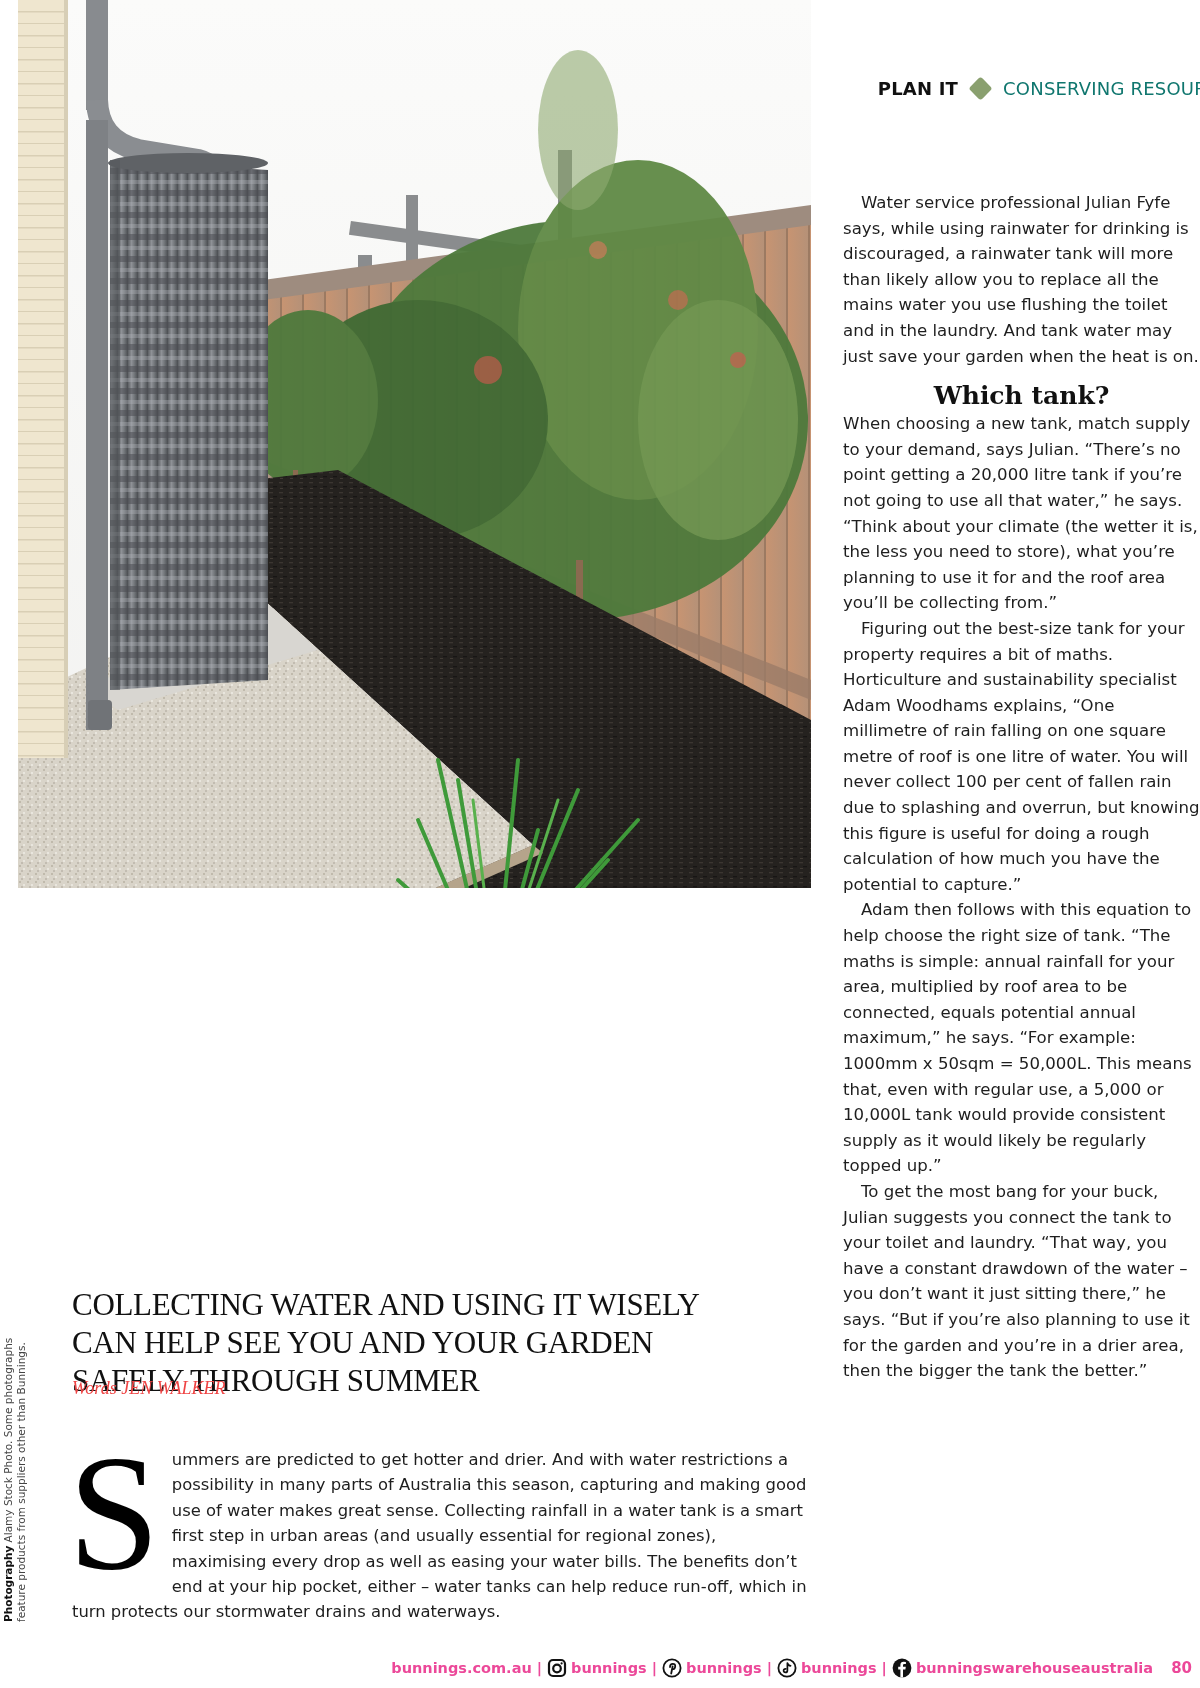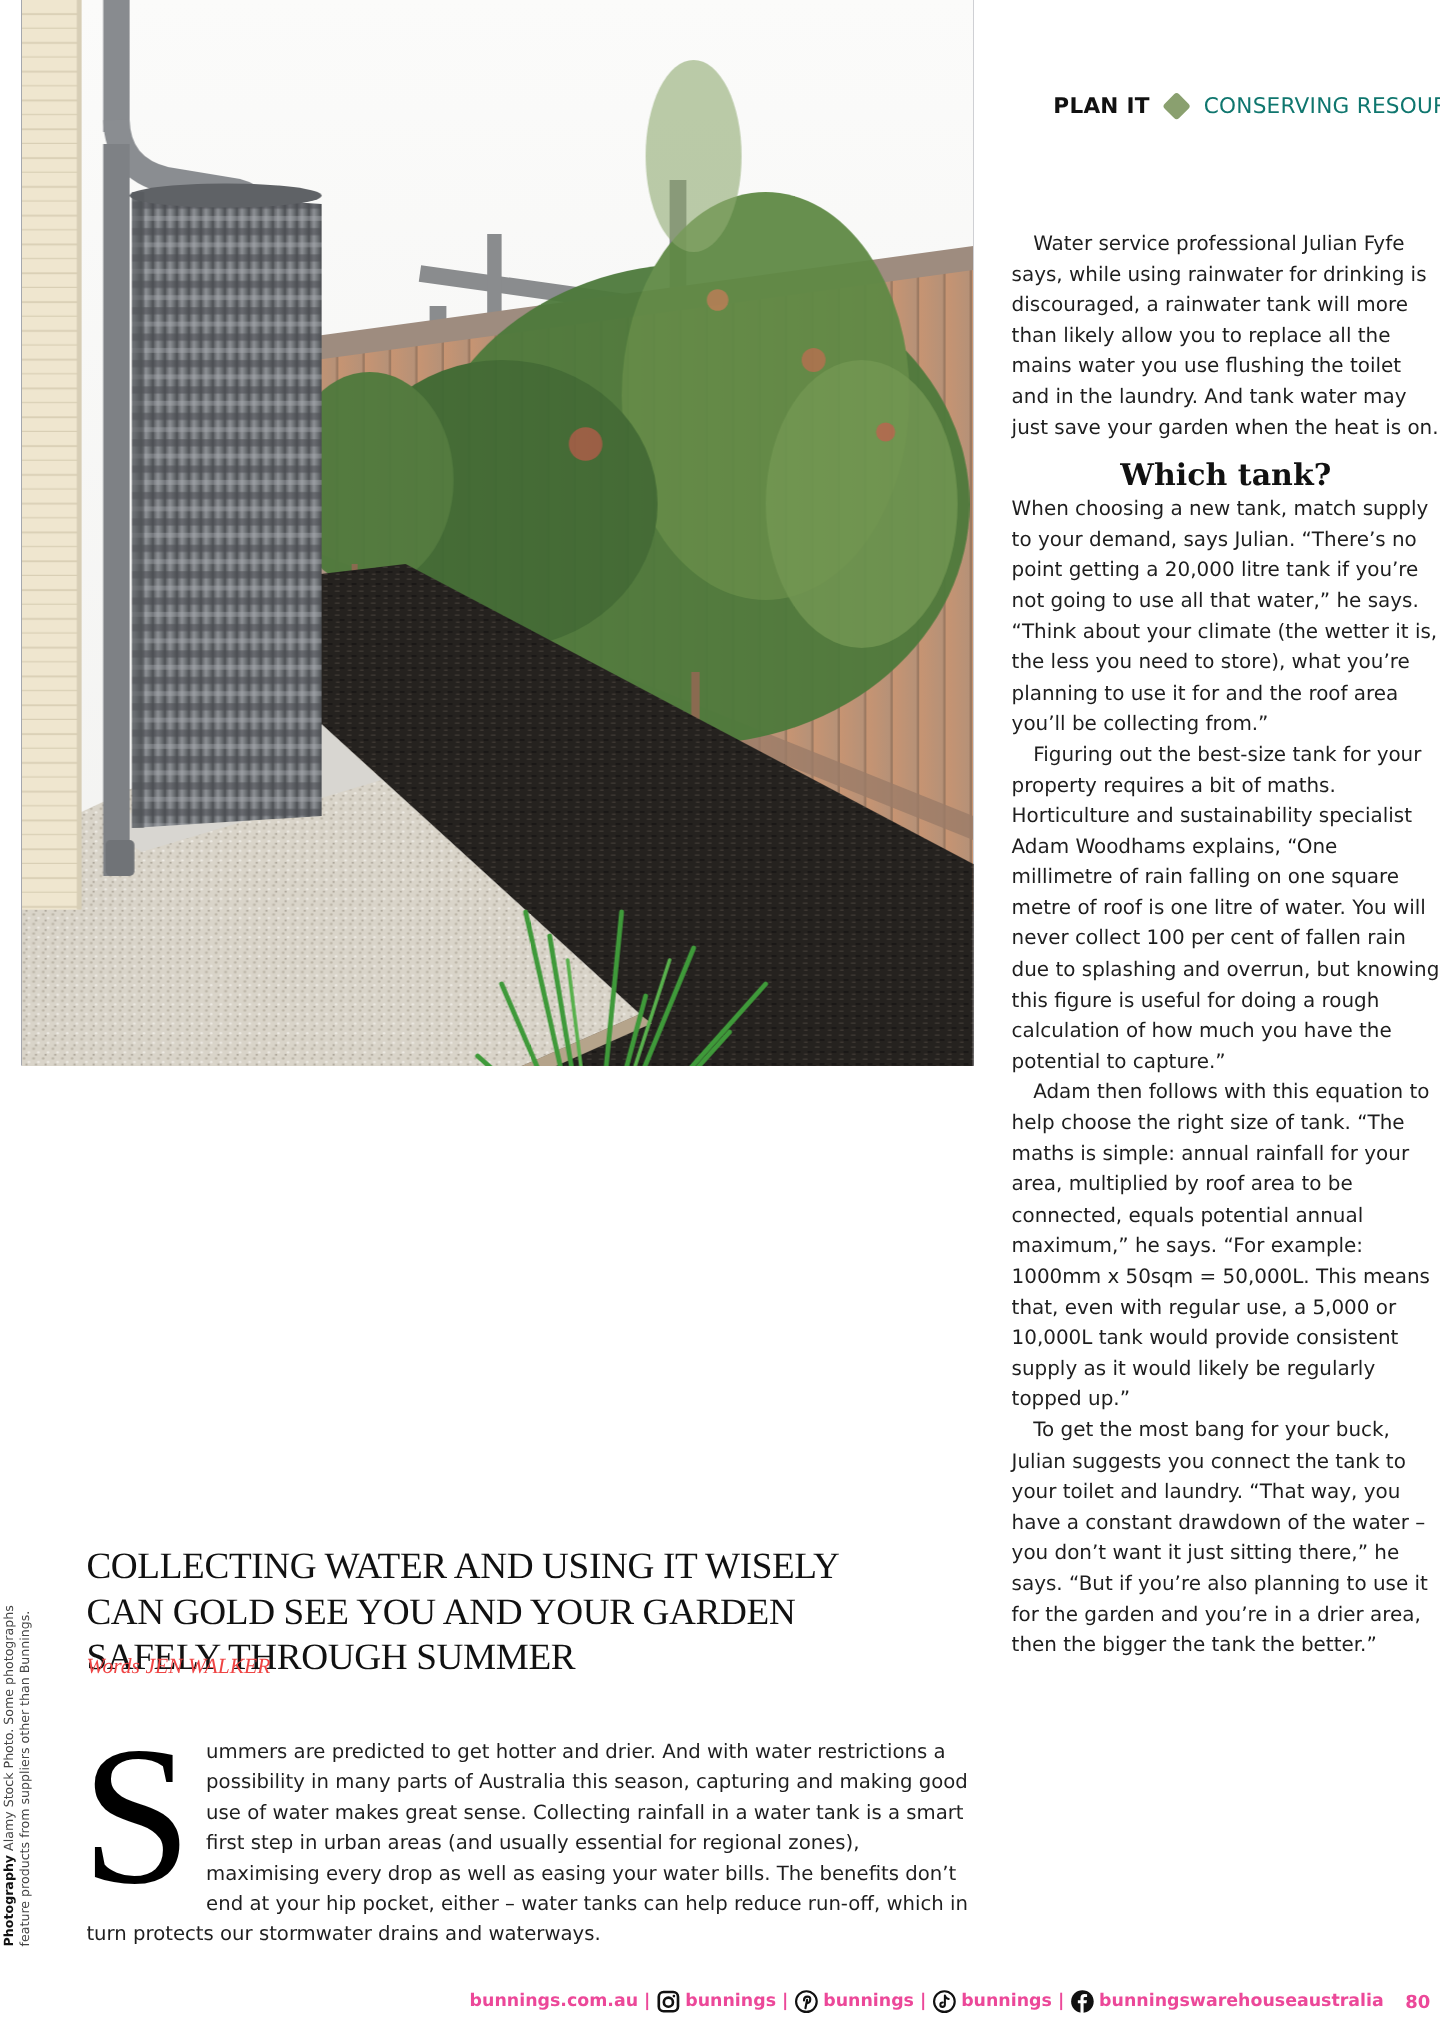--- a/index.html
+++ b/index.html
@@ -235,21 +235,21 @@
   <p class="indent">Water service professional Julian Fyfe says, while using rainwater for drinking is discouraged, a rainwater tank will more than likely allow you to replace all the mains water you use flushing the toilet and in the laundry. And tank water may just save your garden when the heat is on.</p>
   <h2 class="subhead">Which tank?</h2>
   <p>When choosing a new tank, match supply to your demand, says Julian. “There’s no point getting a 20,000 litre tank if you’re not going to use all that water,” he says. “Think about your climate (the wetter it is, the less you need to store), what you’re planning to use it for and the roof area you’ll be collecting from.”</p>
   <p class="indent">Figuring out the best-size tank for your property requires a bit of maths. Horticulture and sustainability specialist Adam Woodhams explains, “One millimetre of rain falling on one square metre of roof is one litre of water. You will never collect 100 per cent of fallen rain due to splashing and overrun, but knowing this figure is useful for doing a rough calculation of how much you have the potential to capture.”</p>
   <p class="indent">Adam then follows with this equation to help choose the right size of tank. “The maths is simple: annual rainfall for your area, multiplied by roof area to be connected, equals potential annual maximum,” he says. “For example: 1000mm x 50sqm = 50,000L. This means that, even with regular use, a 5,000 or 10,000L tank would provide consistent supply as it would likely be regularly topped up.”</p>
   <p class="indent">To get the most bang for your buck, Julian suggests you connect the tank to your toilet and laundry. “That way, you have a constant drawdown of the water – you don’t want it just sitting there,” he says. “But if you’re also planning to use it for the garden and you’re in a drier area, then the bigger the tank the better.”</p>
 </div>
 
 <div class="standfirst">
   <div>COLLECTING WATER AND USING IT WISELY</div>
-  <div>CAN GOLD SEE YOU AND YOUR GARDEN</div>
+  <div>CAN HELP SEE YOU AND YOUR GARDEN</div>
   <div>SAFELY THROUGH SUMMER</div>
 </div>
 <div class="byline">Words JEN WALKER</div>
 
 <div class="intro">
   <span class="dropcap">S</span><span>ummers are predicted to get hotter and drier. And with water restrictions a possibility in many parts of Australia this season, capturing and making good use of water makes great sense. Collecting rainfall in a water tank is a smart first step in urban areas (and usually essential for regional zones), maximising every drop as well as easing your water bills. The benefits don’t end at your hip pocket, either – water tanks can help reduce run-off, which in turn protects our stormwater drains and waterways.</span>
 </div>
 
 <div class="credit">
   <div><b>Photography</b><span> Alamy Stock Photo. Some photographs</span></div>

